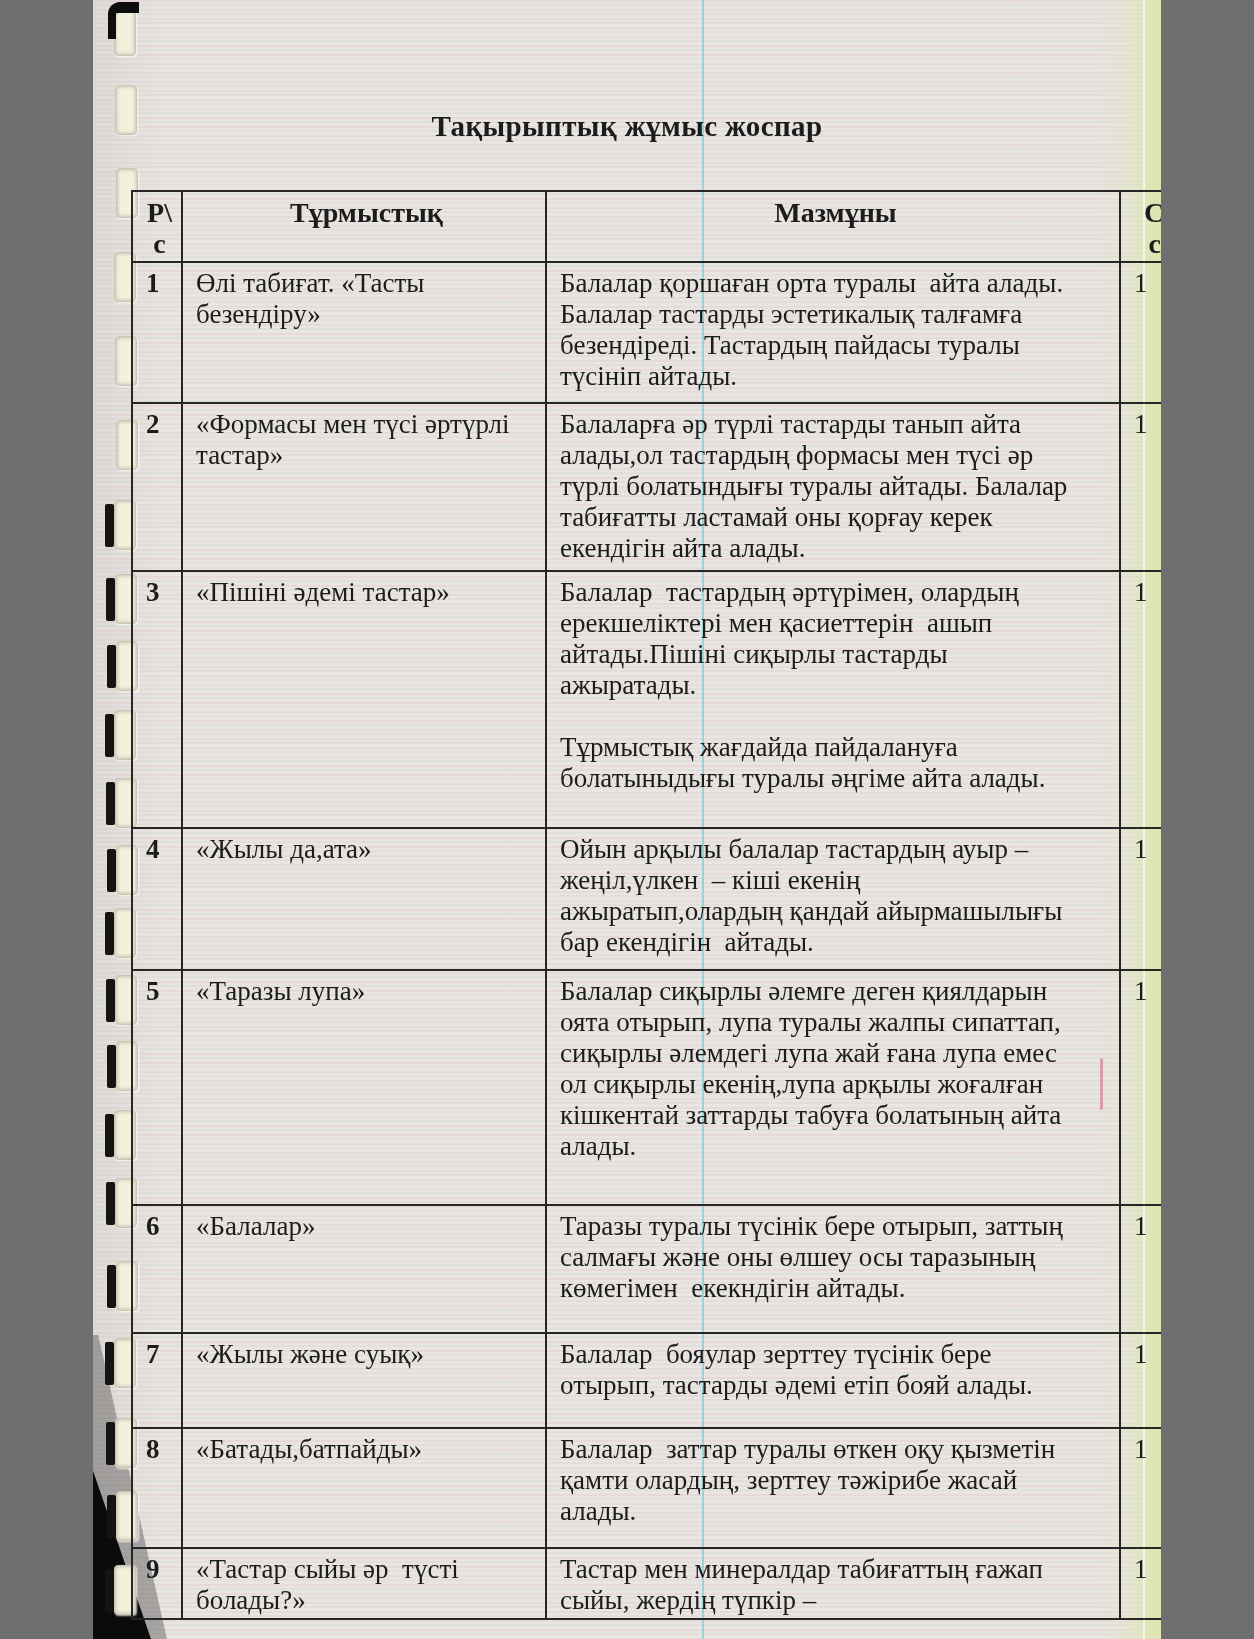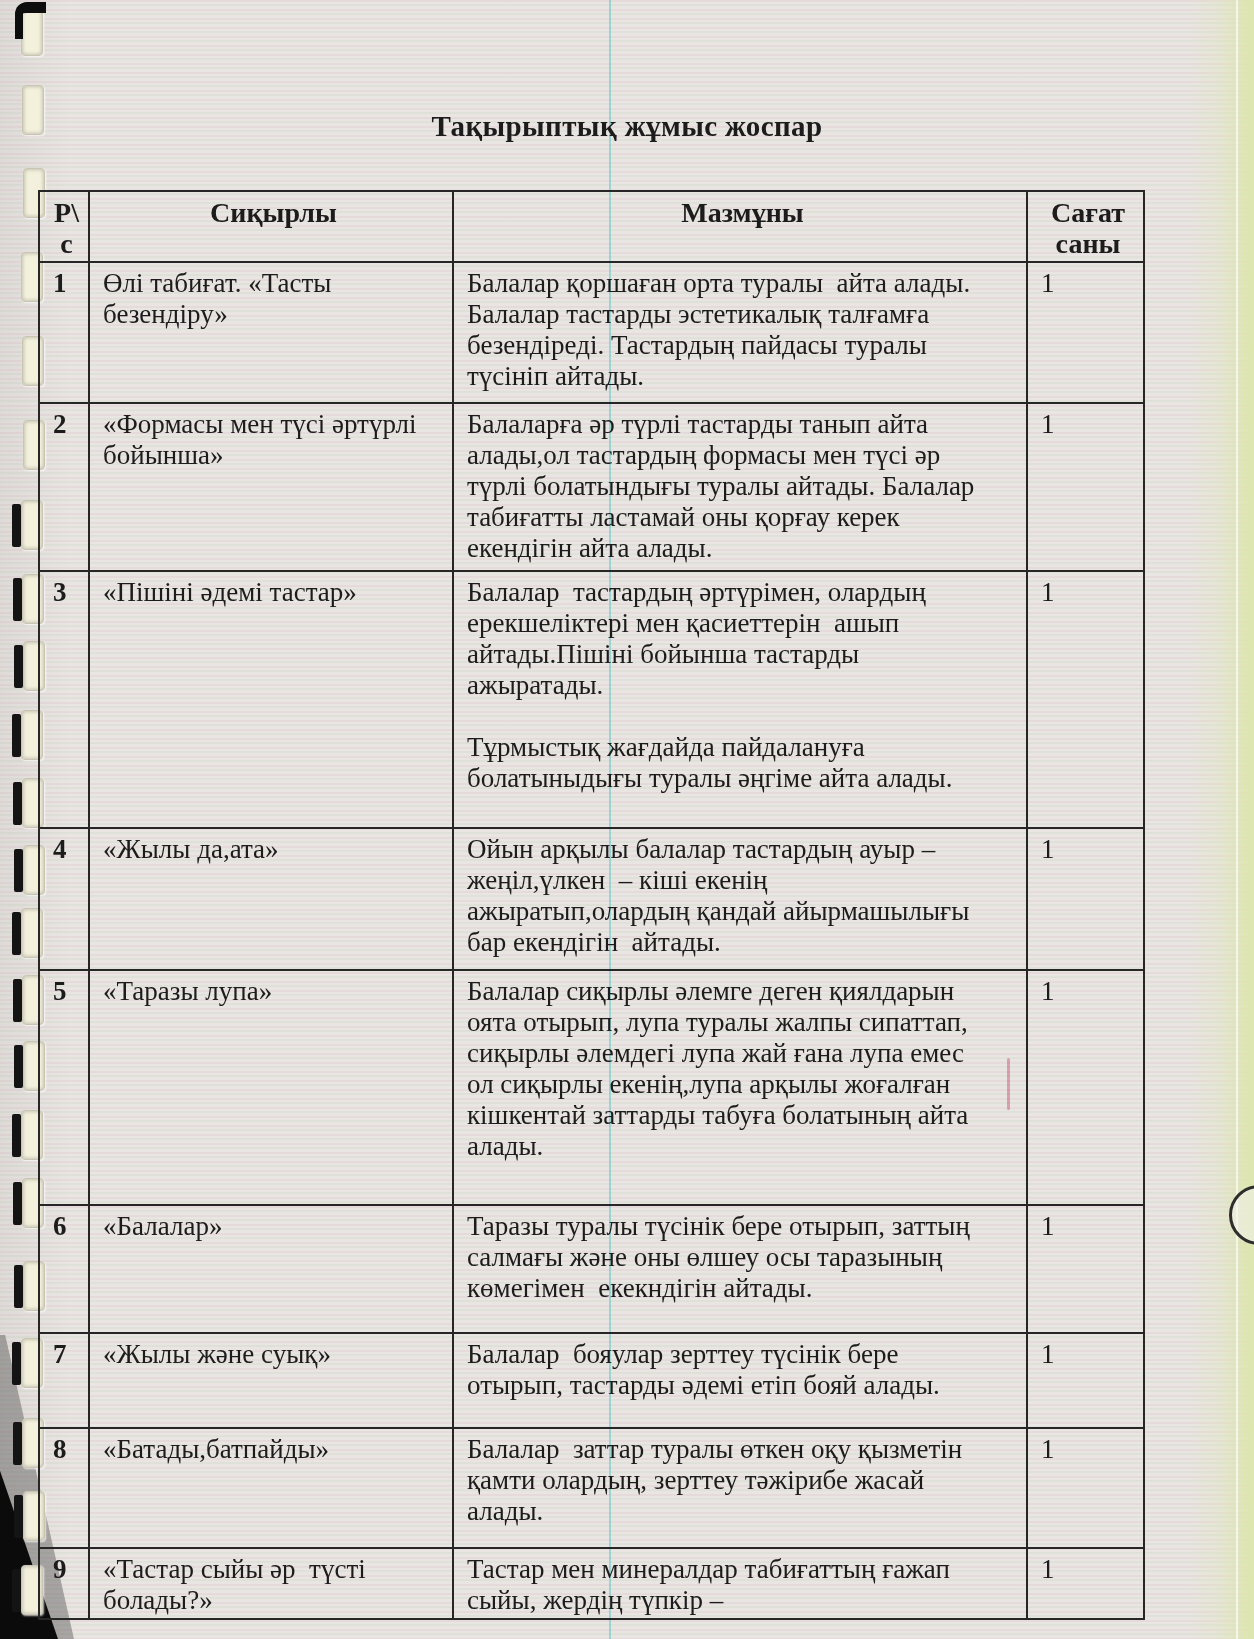--- a/index.html
+++ b/index.html
@@ -1,18 +1,18 @@
 <!DOCTYPE html>
 <html><head>
 <meta charset="utf-8">
 <style>
   html,body { margin:0; padding:0; background:#6f6f6f; }
   .page {
     position:relative;
-    width:1254px; height:1639px;
+    width:1068px; height:1639px;
     margin:0 auto;
     overflow:hidden;
     color:#1c1c1c;
     font-family:"Liberation Serif","DejaVu Serif",serif;
     background-color:#e9e5e2;
     background-image:
       linear-gradient(to right, rgba(140,140,138,0.12), rgba(0,0,0,0) 70px),
       repeating-linear-gradient(to bottom,
         rgba(214,168,180,0.17) 0px, rgba(214,168,180,0.17) 2px,
         rgba(240,238,234,0) 2px,  rgba(240,238,234,0) 4px,
@@ -115,42 +115,42 @@
       <colgroup>
         <col style="width:50px">
           <col style="width:364px">
           <col style="width:574px">
           <col style="width:117px">
       </colgroup>
       <thead>
         <tr style="height:64px">
           <th class="h-num">Р\
 с</th>
-          <th class="h-topic">Сиқырлы</th>
+          <th class="h-topic">Тұрмыстық</th>
           <th class="h-content">Мазмұны</th>
           <th class="h-hours">Сағат саны</th>
         </tr>
       </thead>
       <tbody>
           <tr style="height: 141px;">
             <td class="c-num">1</td>
             <td class="c-topic">Өлі табиғат. «Тасты безендіру»</td>
             <td class="c-content">Балалар қоршаған орта туралы  айта алады. Балалар тастарды эстетикалық талғамға безендіреді. Тастардың пайдасы туралы түсініп айтады.</td>
             <td class="c-hours">1</td>
           </tr>
           <tr style="height: 168px;">
             <td class="c-num">2</td>
-            <td class="c-topic">«Формасы мен түсі әртүрлі бойынша»</td>
+            <td class="c-topic">«Формасы мен түсі әртүрлі тастар»</td>
             <td class="c-content">Балаларға әр түрлі тастарды танып айта алады,ол тастардың формасы мен түсі әр түрлі болатындығы туралы айтады. Балалар табиғатты ластамай оны қорғау керек екендігін айта алады.</td>
             <td class="c-hours">1</td>
           </tr>
           <tr style="height: 257px;">
             <td class="c-num">3</td>
             <td class="c-topic">«Пішіні әдемі тастар»</td>
-            <td class="c-content">Балалар  тастардың әртүрімен, олардың ерекшеліктері мен қасиеттерін  ашып айтады.Пішіні бойынша тастарды ажыратады.
+            <td class="c-content">Балалар  тастардың әртүрімен, олардың ерекшеліктері мен қасиеттерін  ашып айтады.Пішіні сиқырлы тастарды ажыратады.
 
 Тұрмыстық жағдайда пайдалануға болатыныдығы туралы әңгіме айта алады.</td>
             <td class="c-hours">1</td>
           </tr>
           <tr style="height: 142px;">
             <td class="c-num">4</td>
             <td class="c-topic">«Жылы да,ата»</td>
             <td class="c-content">Ойын арқылы балалар тастардың ауыр – жеңіл,үлкен  – кіші екенің ажыратып,олардың қандай айырмашылығы бар екендігін  айтады.</td>
             <td class="c-hours">1</td>
           </tr>

